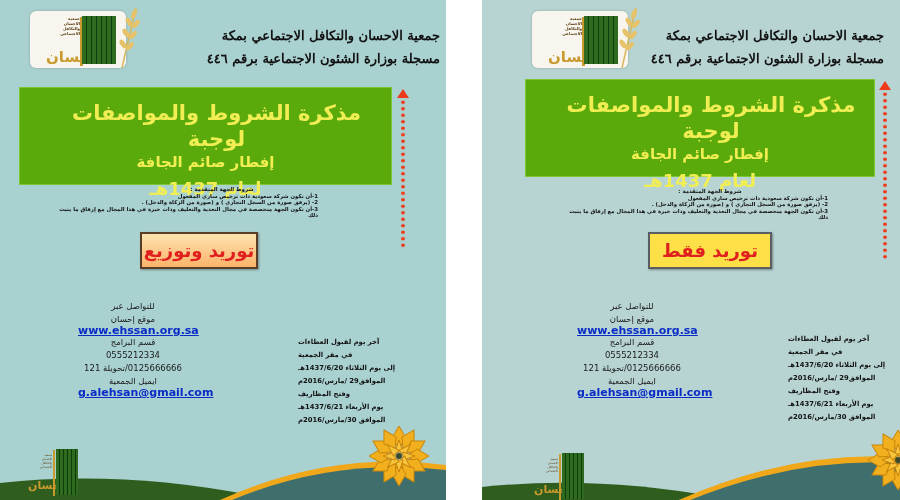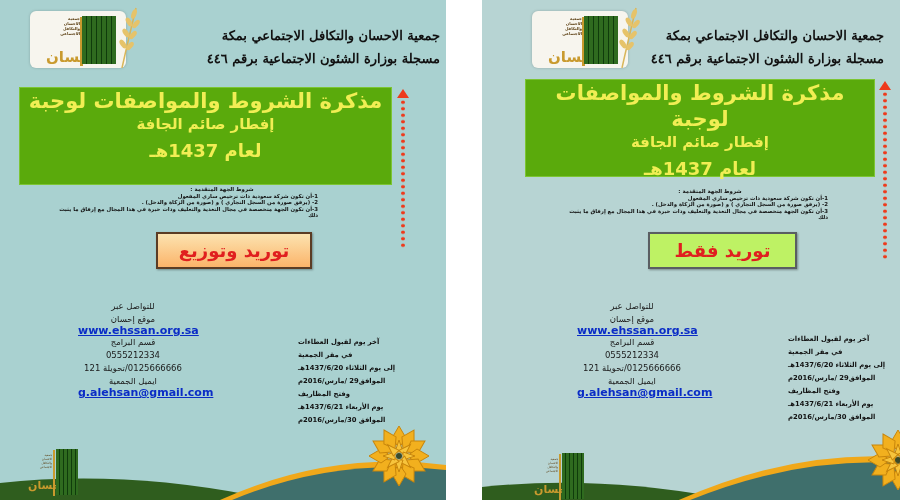--- a/index.html
+++ b/index.html
@@ -16,37 +16,37 @@
   .logo .word { position:absolute; left:16px; top:38px; font-size:15px; font-weight:bold; color:#c99a2e; line-height:16px; }
   .logo .books { position:absolute; left:52px; top:5px; width:34px; height:48px; background:repeating-linear-gradient(90deg,#2f6b1f 0 4px,#0f3c0b 4px 5px); }
   .logo .bar { position:absolute; left:50px; top:6px; width:3px; height:49px; background:#c99a2e; }
   .wheat { position:absolute; left:114px; top:6px; width:26px; height:62px; }
 
   .org { position:absolute; right:6px; top:28px; text-align:right; direction:rtl; color:#111; }
   .org .name { font-family:"DejaVu Serif", serif; font-size:13px; font-weight:bold; }
   .org .sub { font-family:"DejaVu Serif", serif; font-size:13px; margin-top:8px; font-weight:bold; }
 
   .banner { position:absolute; left:19px; top:87px; width:373px; height:98px; background:#5aaa0c; text-align:center; direction:rtl; color:#f1ee54; border:1px solid #7cc533; box-sizing:border-box; }
-  .banner .t1 { font-size:21px; font-weight:bold; margin-top:0; line-height:26px; }
+  .banner .t1 { font-size:21px; font-weight:bold; margin-top:12px; line-height:26px;padding-left:22px; }
   .banner .t2 { font-size:15px; font-weight:bold; line-height:20px;text-align:center; }
   .banner .t3 { font-size:18px; font-weight:bold; line-height:26px; margin-top:4px; }
 
   .arrow { position:absolute; left:396px; top:89px; width:14px; height:160px; }
   .arrow .head { position:absolute; left:1px; top:0; width:0; height:0; border-left:6px solid transparent; border-right:6px solid transparent; border-bottom:9px solid #ee3a1c; }
   .arrow .dots { position:absolute; left:5px; top:10px; width:4px; height:150px; background:radial-gradient(circle, #ee3a1c 1.6px, transparent 2px) 0 0/4px 6.5px repeat-y; }
 
   .cond { position:absolute; left:52px; top:186px; width:340px; direction:rtl; text-align:right; font-size:5.4px; font-weight:bold; line-height:6.6px; color:#111; }
   .cond .h { text-align:center; padding-right:0; }
   .cond .l1 { padding-right:74px; }
   .cond .l2 { padding-right:74px; }
   .cond .l3 { padding-right:74px; }
 
-  .btn { position:absolute; left:156px; top:232px; width:156px; height:37px; box-sizing:border-box; border:2px solid #5b3c24; box-shadow:1px 1px 2px rgba(0,0,0,0.35); text-align:center; direction:rtl; color:#e01f1f; font-size:18px; font-weight:bold; line-height:33px; cursor:pointer; }
+  .btn { position:absolute; left:140px; top:232px; width:118px; height:37px; box-sizing:border-box; border:2px solid #5b3c24; box-shadow:1px 1px 2px rgba(0,0,0,0.35); text-align:center; direction:rtl; color:#e01f1f; font-size:18px; font-weight:bold; line-height:33px; cursor:pointer; }
   .btn.orange { background:linear-gradient(#fce3b0, #fbb46a); }
-  .btn.blue { left:166px; width:149px; background:#bef264; border-color:#5a5e62; }
+  .btn.blue { left:166px; width:124px; background:#fde047; border-color:#5a5e62; }
 
   .contact { position:absolute; left:78px; top:300px; width:110px; text-align:center; direction:rtl; color:#1b1b1b; font-size:8.5px; line-height:13px; }
   .contact a { color:#0a2cc6; text-decoration:underline; font-size:11px; direction:ltr; display:block; line-height:10px;font-weight:bold; }
   .panel.right .contact { left:105px; }
 
   .dates { position:absolute; left:298px; top:336px; width:116px; text-align:left; direction:rtl; color:#111; font-size:6.8px; font-weight:bold; line-height:13px; }
   .panel.right .dates { left:308px; top:336px; }
 
   .wave { position:absolute; left:0; top:395px; width:446px; height:105px; }
   .flower { position:absolute; left:366px; top:423px; width:66px; height:66px; }

